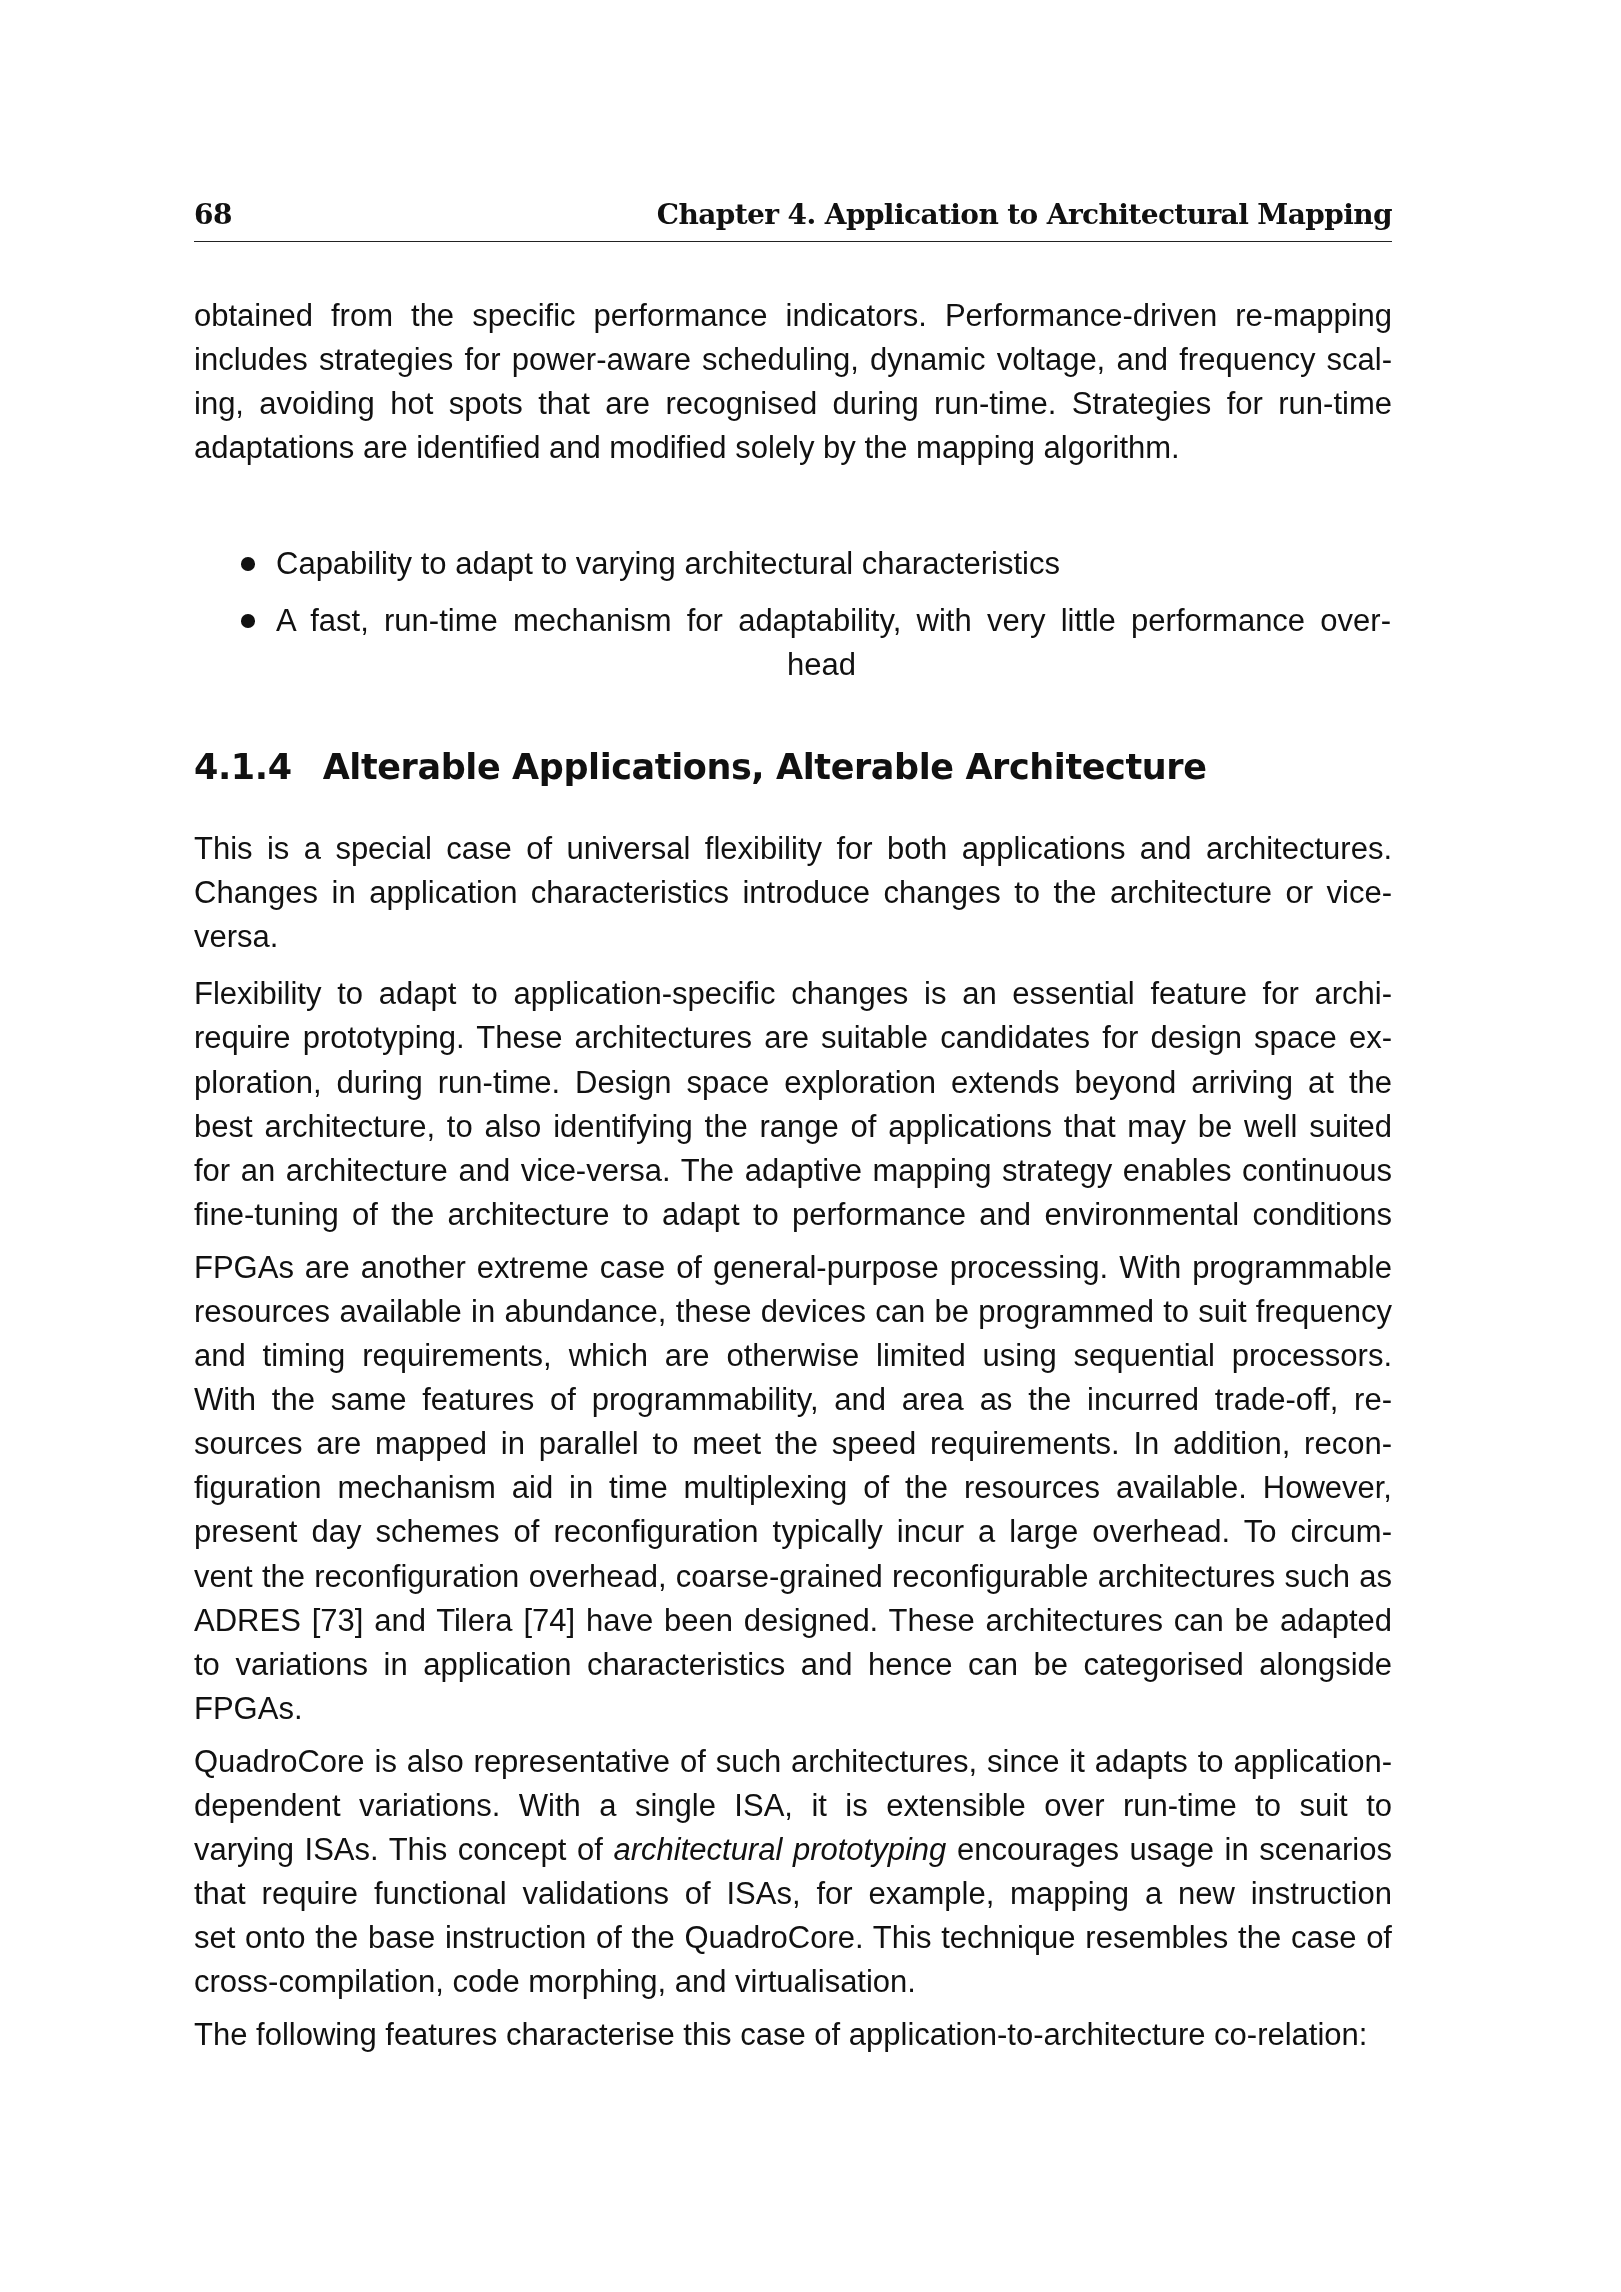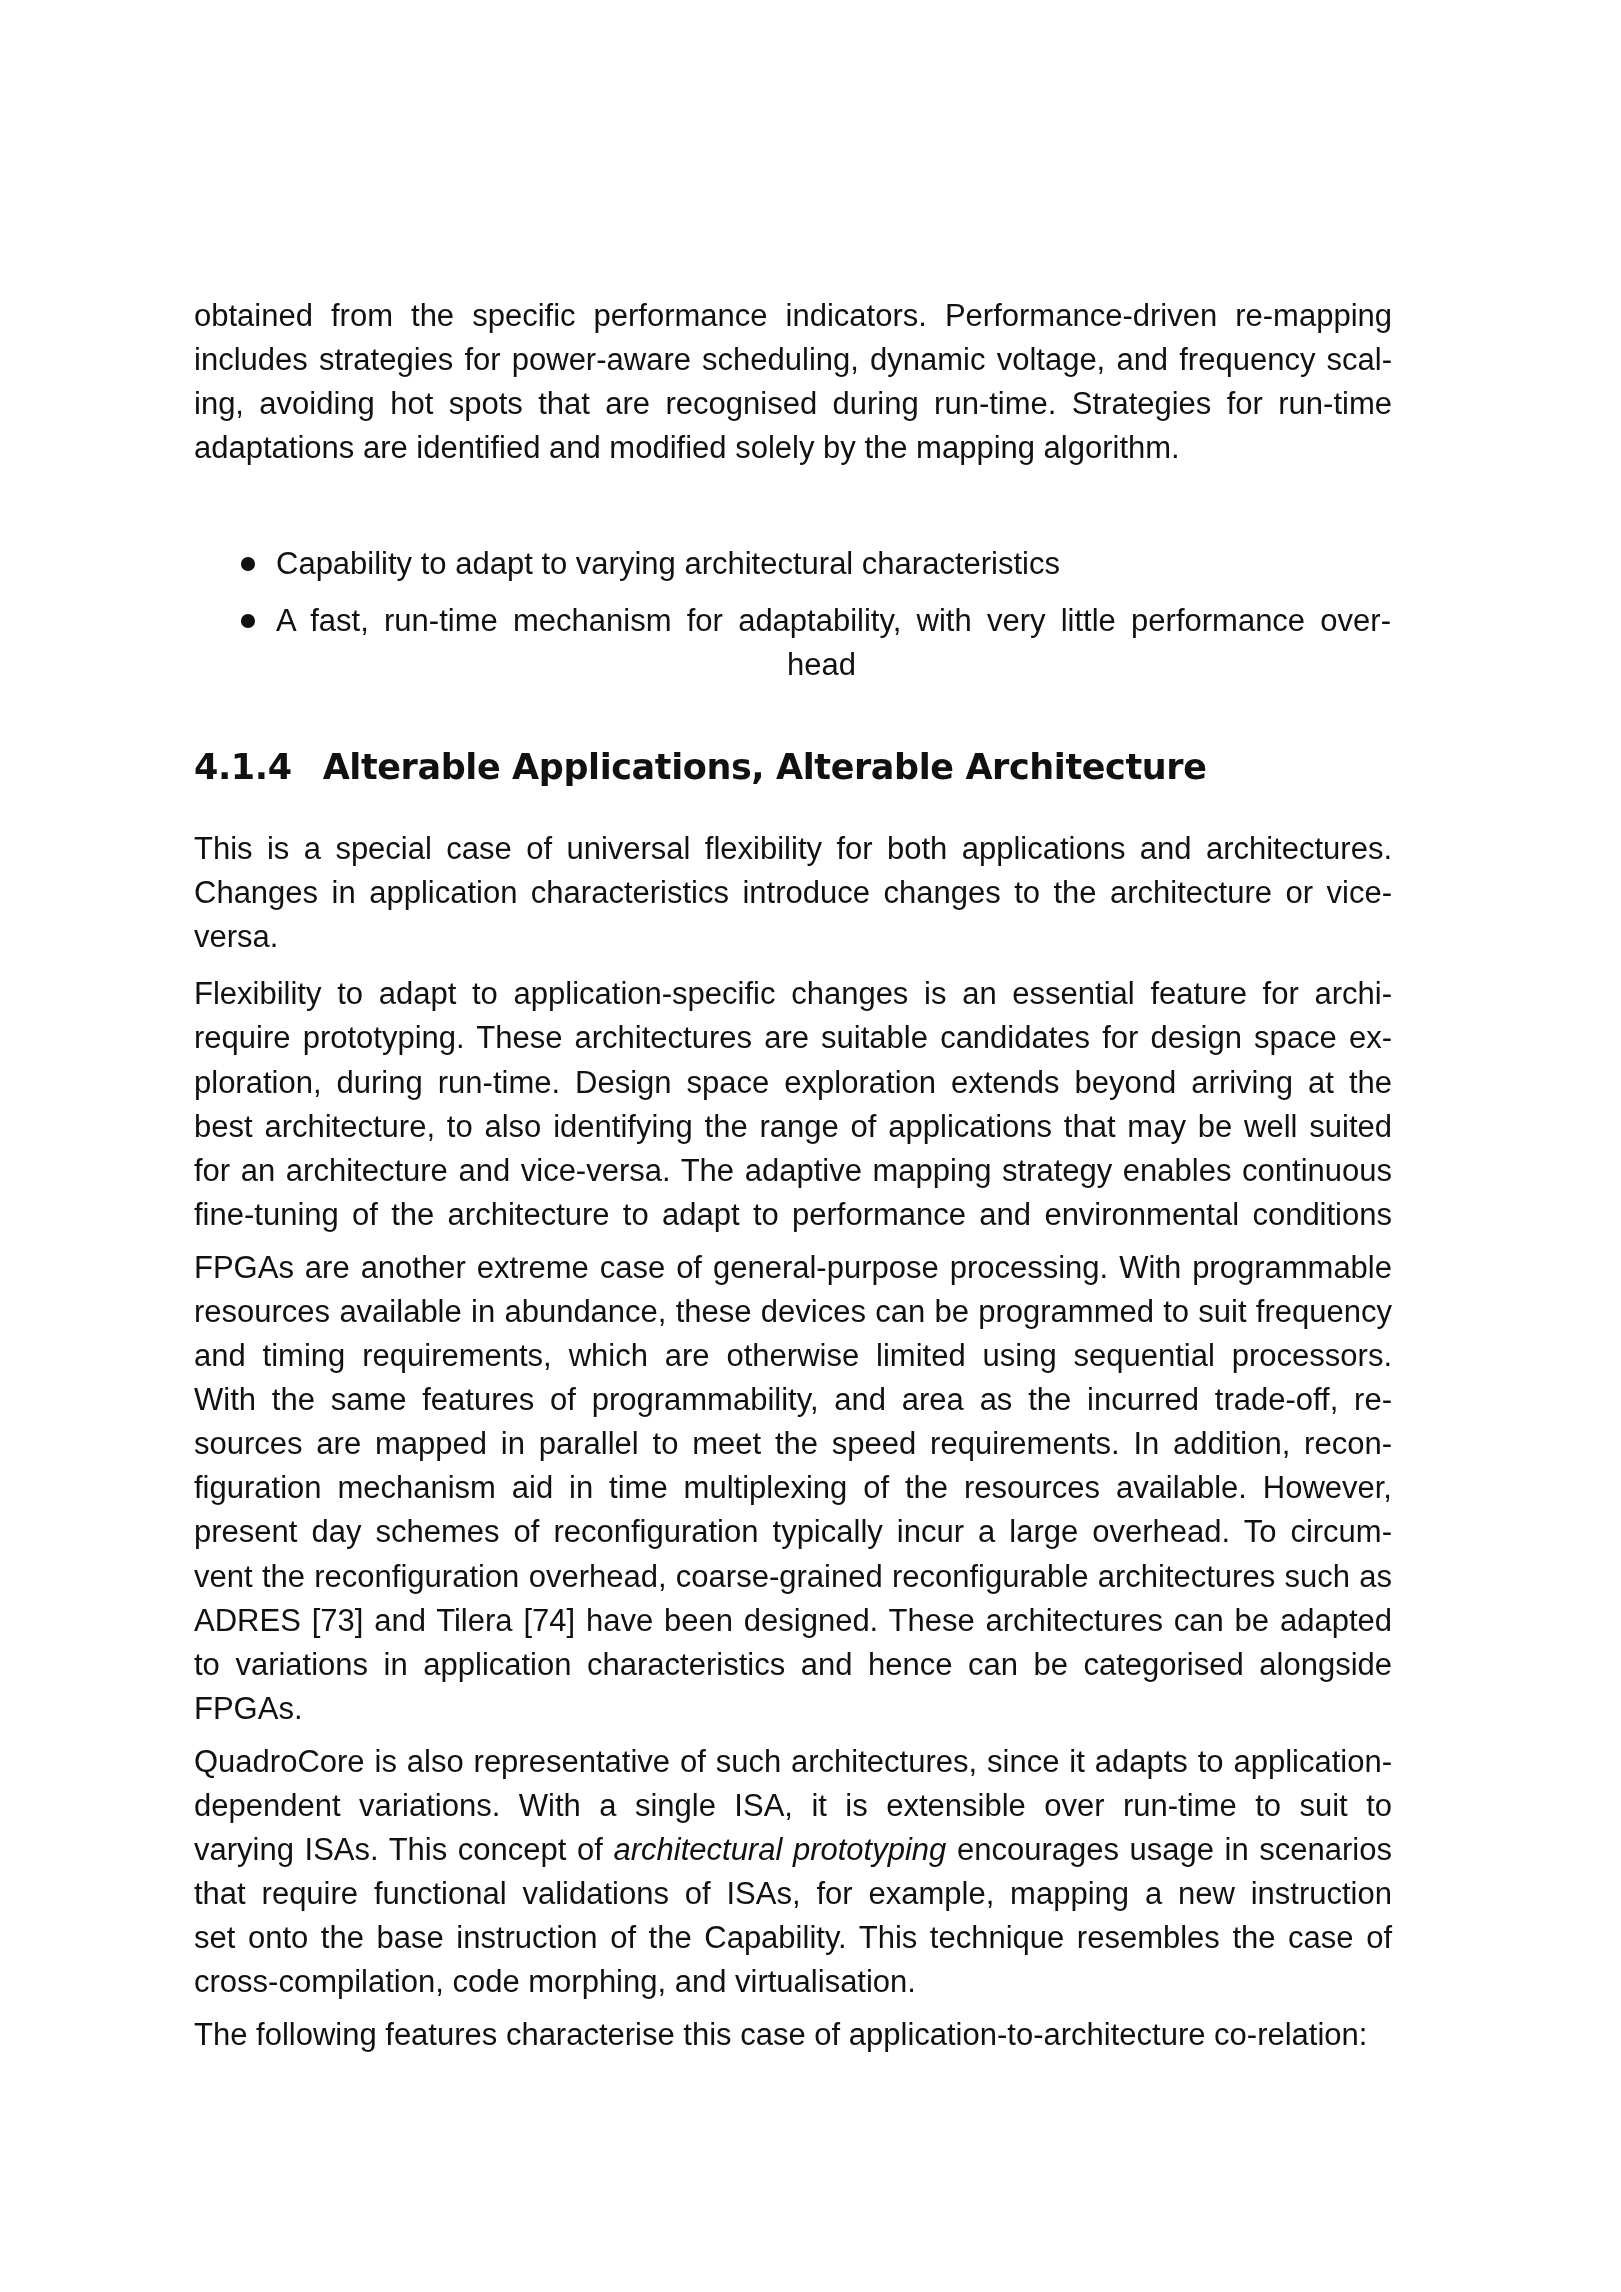--- a/index.html
+++ b/index.html
@@ -14,20 +14,24 @@
     .bullet { position: absolute; left: 241px; width: 13.7px; height: 13.7px; border-radius: 50%; background: #111; }
     .section-title { position: absolute; left: 194px; top: 747px; font-family: "DejaVu Sans", sans-serif; font-weight: bold; font-size: 35px; letter-spacing: -0.4px; white-space: nowrap; color: #111; }
     .sec-num { margin-right: 31px; }
     em { font-style: italic; }
   </style>
 </head>
 <body>
 
 <div class="page">
 
+  <div class="header">
+    <span class="page-num">68</span>
+    <span class="running-head">Chapter 4. Application to Architectural Mapping</span>
+  </div>
 
   <div>
     <div class="line just" style="top:294px">obtained from the specific performance indicators.  Performance-driven re-mapping</div>
     <div class="line just" style="top:338px">includes strategies for power-aware scheduling, dynamic voltage, and frequency scal-</div>
     <div class="line just" style="top:382px">ing, avoiding hot spots that are recognised during run-time.  Strategies for run-time</div>
     <div class="line" style="top:426px">adaptations are identified and modified solely by the mapping algorithm.</div>
   </div>
 
 
   <div>
@@ -73,20 +77,20 @@
     <div class="line just" style="top:1599px">ADRES [73] and Tilera [74] have been designed.  These architectures can be adapted</div>
     <div class="line just" style="top:1643px">to variations in application characteristics and hence can be categorised alongside</div>
     <div class="line" style="top:1687px">FPGAs.</div>
   </div>
 
   <div>
     <div class="line just" style="top:1740px">QuadroCore is also representative of such architectures, since it adapts to application-</div>
     <div class="line just" style="top:1784px">dependent variations.  With a single ISA, it is extensible over run-time to suit to</div>
     <div class="line just" style="top:1828px"><span>varying ISAs. This concept of </span><em>architectural prototyping</em><span> encourages usage in scenarios</span></div>
     <div class="line just" style="top:1872px">that require functional validations of ISAs, for example, mapping a new instruction</div>
-    <div class="line just" style="top:1916px">set onto the base instruction of the Capability. This technique resembles the case of</div>
+    <div class="line just" style="top:1916px">set onto the base instruction of the QuadroCore. This technique resembles the case of</div>
     <div class="line" style="top:1960px">cross-compilation, code morphing, and virtualisation.</div>
   </div>
 
   <div class="line" style="top:2013px">The following features characterise this case of application-to-architecture co-relation:</div>
 
 </div>
 
 
 </body></html>

